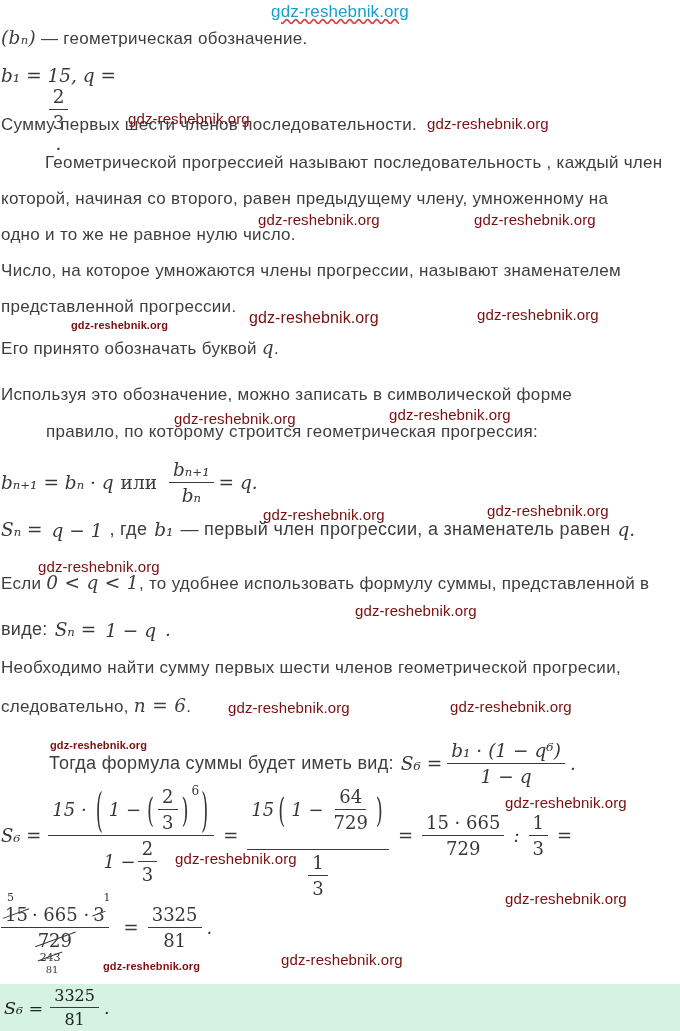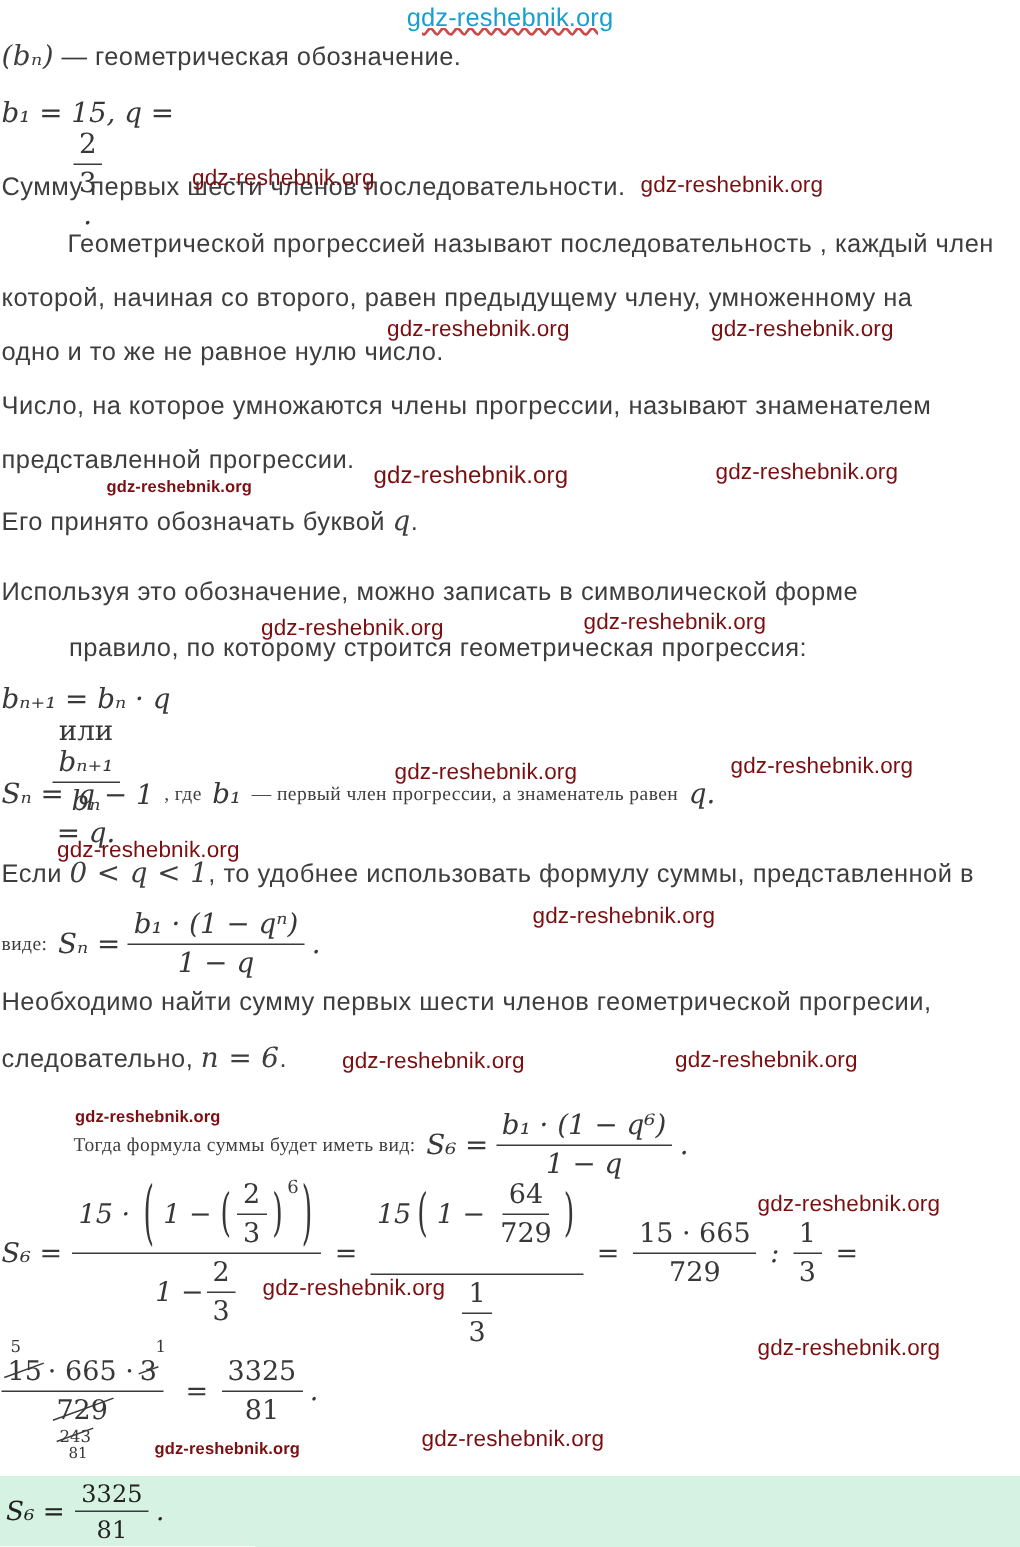--- a/index.html
+++ b/index.html
@@ -7,21 +7,21 @@
     width:680px;height:1031px;position:relative;overflow:hidden;
     background:#ffffff;color:#3e3e3e;
     font-family:"Liberation Sans","DejaVu Sans",sans-serif;
   }
   .txt{position:absolute;font-size:17px;letter-spacing:0.3px;white-space:nowrap;line-height:1.25;}
   .mathin{font-family:"DejaVu Serif",serif;font-style:italic;font-size:18.5px;}
   .mrow{
     position:absolute;display:flex;align-items:center;white-space:nowrap;
     font-family:"DejaVu Serif",serif;font-style:italic;font-size:18.5px;color:#383838;
   }
-  .sans{font-family:Liberation Serif, serif;font-style:normal;font-size:13px;letter-spacing:0.3px;color:#3e3e3e;}
+  .sans{font-family:Liberation Sans, sans-serif;font-style:normal;font-size:18px;letter-spacing:0.3px;color:#3e3e3e;}
   .frac{display:inline-flex;flex-direction:column;align-items:center;margin:0 5px;}
   .num,.den{display:flex;align-items:center;justify-content:center;padding:0 4px;}
   .num{border-bottom:1.4px solid #3a3a3a;padding-bottom:2px;}
   .den{padding-top:2px;}
   .gapL{margin-left:7px;}
   .gapR{margin-right:7px;}
   .gapS{margin:0 4px;}
   .upr{font-style:normal;}
   .par{display:inline-block;font-style:normal;transform:scaleY(1.9);margin:0 2px;}
   .parXL{transform:scaleY(2.6);}
@@ -92,21 +92,21 @@
   <div class="txt" style="top:260px;left:1px;">Число, на которое умножаются члены прогрессии, называют знаменателем</div>
   <div class="txt" style="top:296px;left:1px;">представленной прогрессии.</div>
 
   <div class="txt" style="top:336px;left:1px;">
     <span>Его принято обозначать буквой </span><span class="mathin">q</span><span>.</span>
   </div>
 
   <div class="txt" style="top:384px;left:1px;">Используя это обозначение, можно записать в символической форме</div>
   <div class="txt" style="top:421px;left:1px;margin-left:45px;">правило, по которому строится геометрическая прогрессия:</div>
 
-  <div class="mrow" style="top:456px;left:1px;height:52px;flex-direction:column;">
+  <div class="mrow" style="top:456px;left:1px;height:52px;">
     <span>bₙ₊₁ = bₙ · q</span>
     <span class="upr gapL gapR">или</span>
     <span class="frac">
       <span class="num">bₙ₊₁</span>
       <span class="den">bₙ</span>
     </span>
     <span>= q.</span>
   </div>
 
   <div class="mrow" style="top:503px;left:1px;height:52px;">
@@ -122,21 +122,20 @@
   </div>
 
   <div class="txt" style="top:571px;left:1px;">
     <span>Если </span><span class="mathin">0 &lt; q &lt; 1</span><span>, то удобнее использовать формулу суммы, представленной в</span>
   </div>
 
   <div class="mrow" style="top:602px;left:1px;height:54px;">
     <span class="sans gapR">виде:</span>
     <span>Sₙ =</span>
     <span class="frac">
-      <span class="num">b₁ · (1 − qⁿ)</span>
       <span class="den">1 − q</span>
     </span>
     <span>.</span>
   </div>
 
   <div class="txt" style="top:657px;left:1px;">Необходимо найти сумму первых шести членов геометрической прогресии,</div>
   <div class="txt" style="top:694px;left:1px;">
     <span>следовательно, </span><span class="mathin">n = 6</span><span>.</span>
   </div>
 

